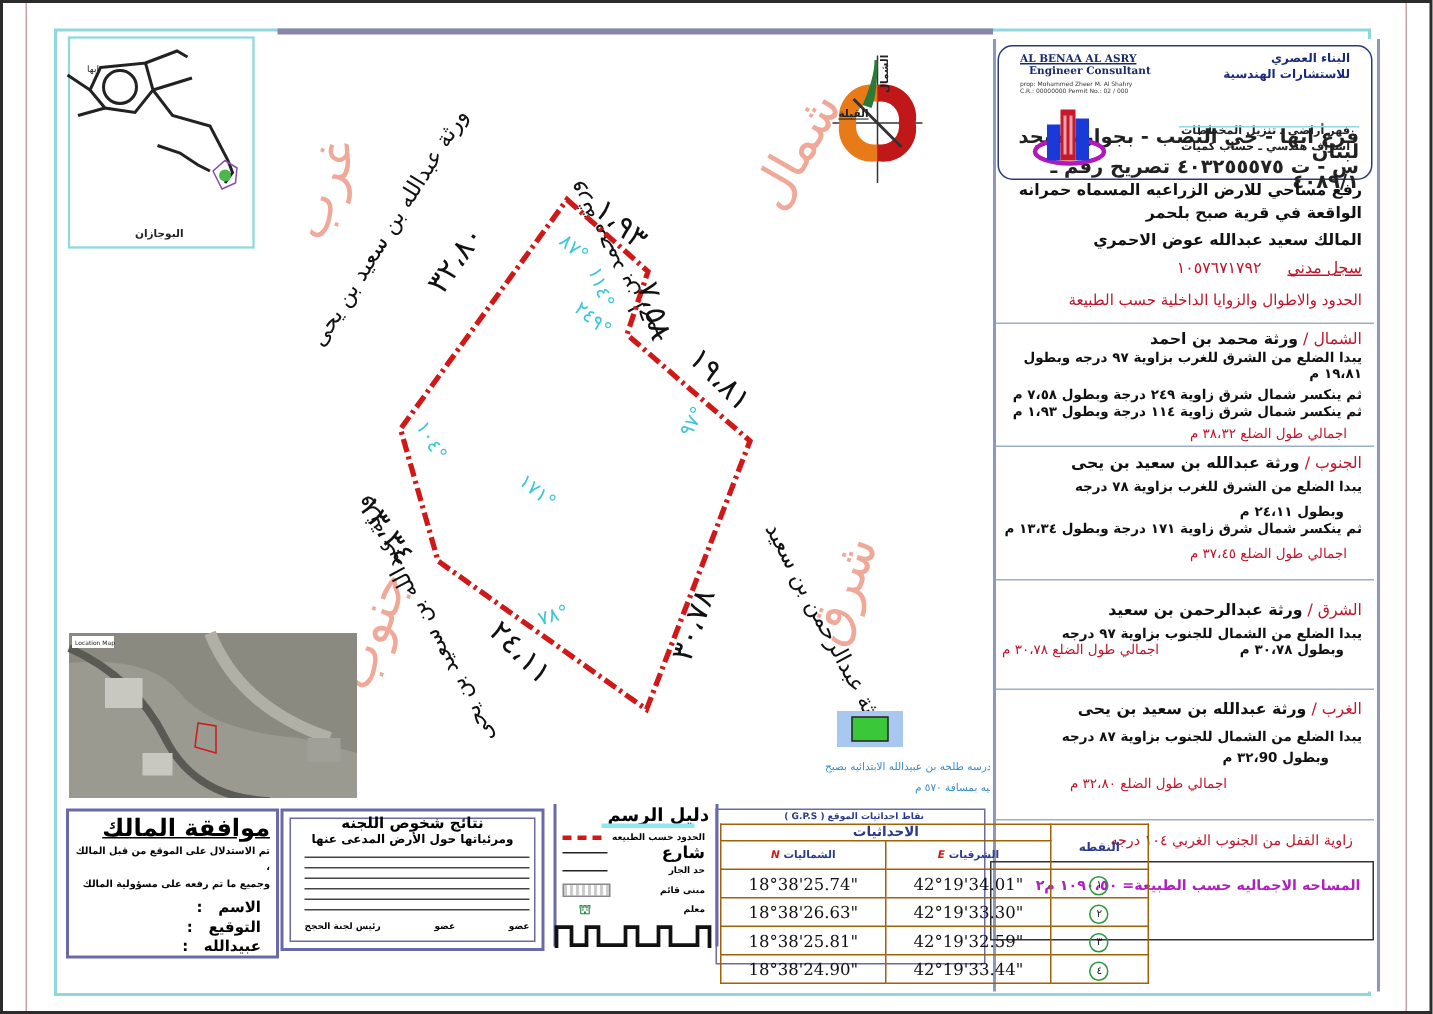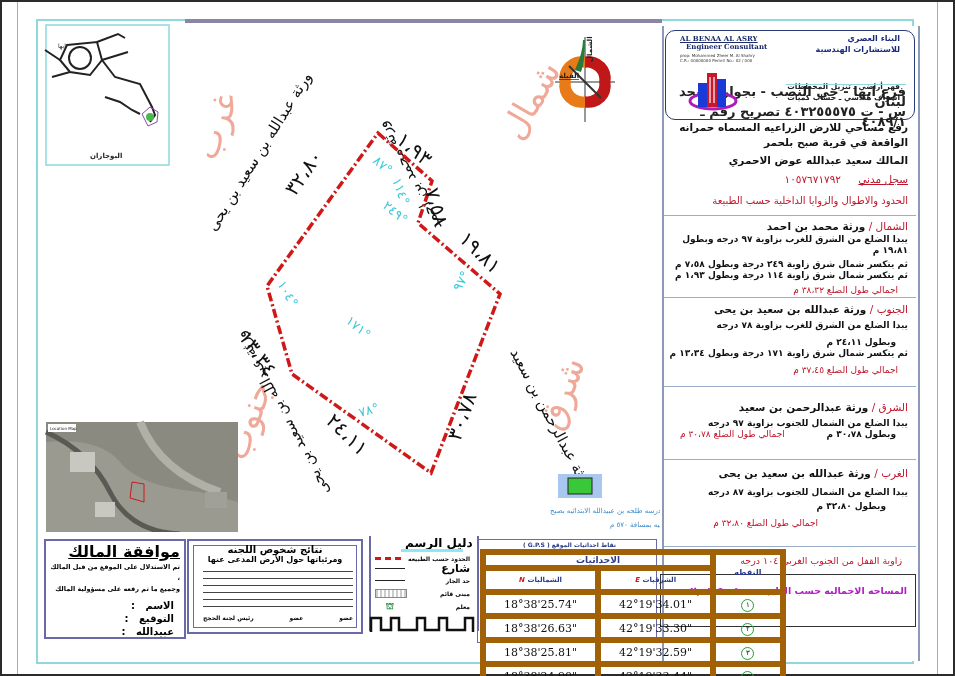--- a/index.html
+++ b/index.html
@@ -22,21 +22,21 @@
   .logo{position:absolute;left:22px;top:34px;width:50px;height:50px;}
   .sec{position:absolute;left:664px;width:252px;box-sizing:border-box;padding:0 8px 0 4px;}
   .sec-line{position:absolute;left:664px;width:252px;height:1px;background:#9bb0c8;}
   .t-black{color:#111;font-weight:bold;}
   .t-red{color:#c0142a;font-weight:normal;}
   .t-mag{color:#b020c0;font-weight:bold;}
   .map-area{position:absolute;left:40px;top:22px;width:620px;height:510px;}
   .bottombox{position:absolute;border:2px solid #6a6aa8;box-sizing:border-box;background:#fff;}
   .innerbox{position:absolute;border:1px solid #6a6aa8;box-sizing:border-box;}
   table.gps{border-collapse:collapse;font-family:"DejaVu Serif",serif;}
-  table.gps td{border:6px solid #a16207;padding:0 18px;font-size:11px;height:18px;color:#111;}
+  table.gps td{border:1px solid #a16207;padding:0 18px;font-size:11px;height:18px;color:#111;}
   .circ{display:inline-block;width:11px;height:11px;border:1px solid #2a9a3a;border-radius:50%;font-size:7px;line-height:11px;text-align:center;color:#111;}
 </style>
 </head>
 <body>
 
 <div class="page">
   <div class="redline-l"></div>
   <div class="redline-r"></div>
 </div>
 <div class="frame"></div>
@@ -90,29 +90,29 @@
   <div class="t-black">ثم ينكسر شمال شرق زاوية ١٧١ درجة وبطول ١٣،٣٤ م</div>
   <div class="t-red" style="margin-top:6px;padding-right:10px;">اجمالي طول الضلع ٣٧،٤٥ م</div>
 </div>
 <div class="sec-line" style="top:386px;"></div>
 
 <div class="sec ar" style="top:400px;font-size:9px;line-height:11px;">
   <div style="font-size:10.5px;line-height:15px;"><span class="t-red">الشرق /</span> <span class="t-black">ورثة عبدالرحمن بن سعيد</span></div>
   <div class="t-black" style="margin-top:3px">يبدا الضلع من الشمال للجنوب بزاوية ٩٧ درجه</div>
   <div style="position:relative;height:12px;">
     <span class="t-black" style="position:absolute;right:12px;">وبطول ٣٠،٧٨ م</span>
-    <span class="t-red" style="position:absolute;left:12px;">اجمالي طول الضلع ٣٠،٧٨ م</span>
+    <span class="t-red" style="position:absolute;left:0;">اجمالي طول الضلع ٣٠،٧٨ م</span>
   </div>
 </div>
 <div class="sec-line" style="top:459px;"></div>
 
 <div class="sec ar" style="top:466px;font-size:9px;line-height:11px;">
   <div style="font-size:10.5px;line-height:15px;"><span class="t-red">الغرب /</span> <span class="t-black">ورثة عبدالله بن سعيد بن يحى</span></div>
   <div class="t-black" style="margin-top:6px">يبدا الضلع من الشمال للجنوب بزاوية ٨٧ درجه</div>
-  <div class="t-black" style="margin-top:3px;padding-right:22px;">وبطول ٣٢،٨٠ م</div>
+  <div class="t-black" style="margin-top:3px;padding-right:22px;">وبطول ٣٢،90 م</div>
   <div class="t-red" style="margin-top:6px;padding-right:90px;">اجمالي طول الضلع ٣٢،٨٠ م</div>
 </div>
 <div class="sec-line" style="top:546px;"></div>
 
 <div class="sec ar t-red" style="top:555px;font-size:9.5px;padding-right:14px;">زاوية القفل من الجنوب الغربي  ١٠٤ درجه</div>
 <div style="position:absolute;left:660px;top:574px;width:256px;height:53px;border:1.5px solid #333;box-sizing:border-box;">
   <div class="ar t-mag" style="font-size:9.5px;line-height:32px;padding-right:8px;">المساحه الاجماليه حسب الطبيعة=  ١٠٩٠،٥٠  م٢</div>
 </div>
 
 <div class="map-area">

